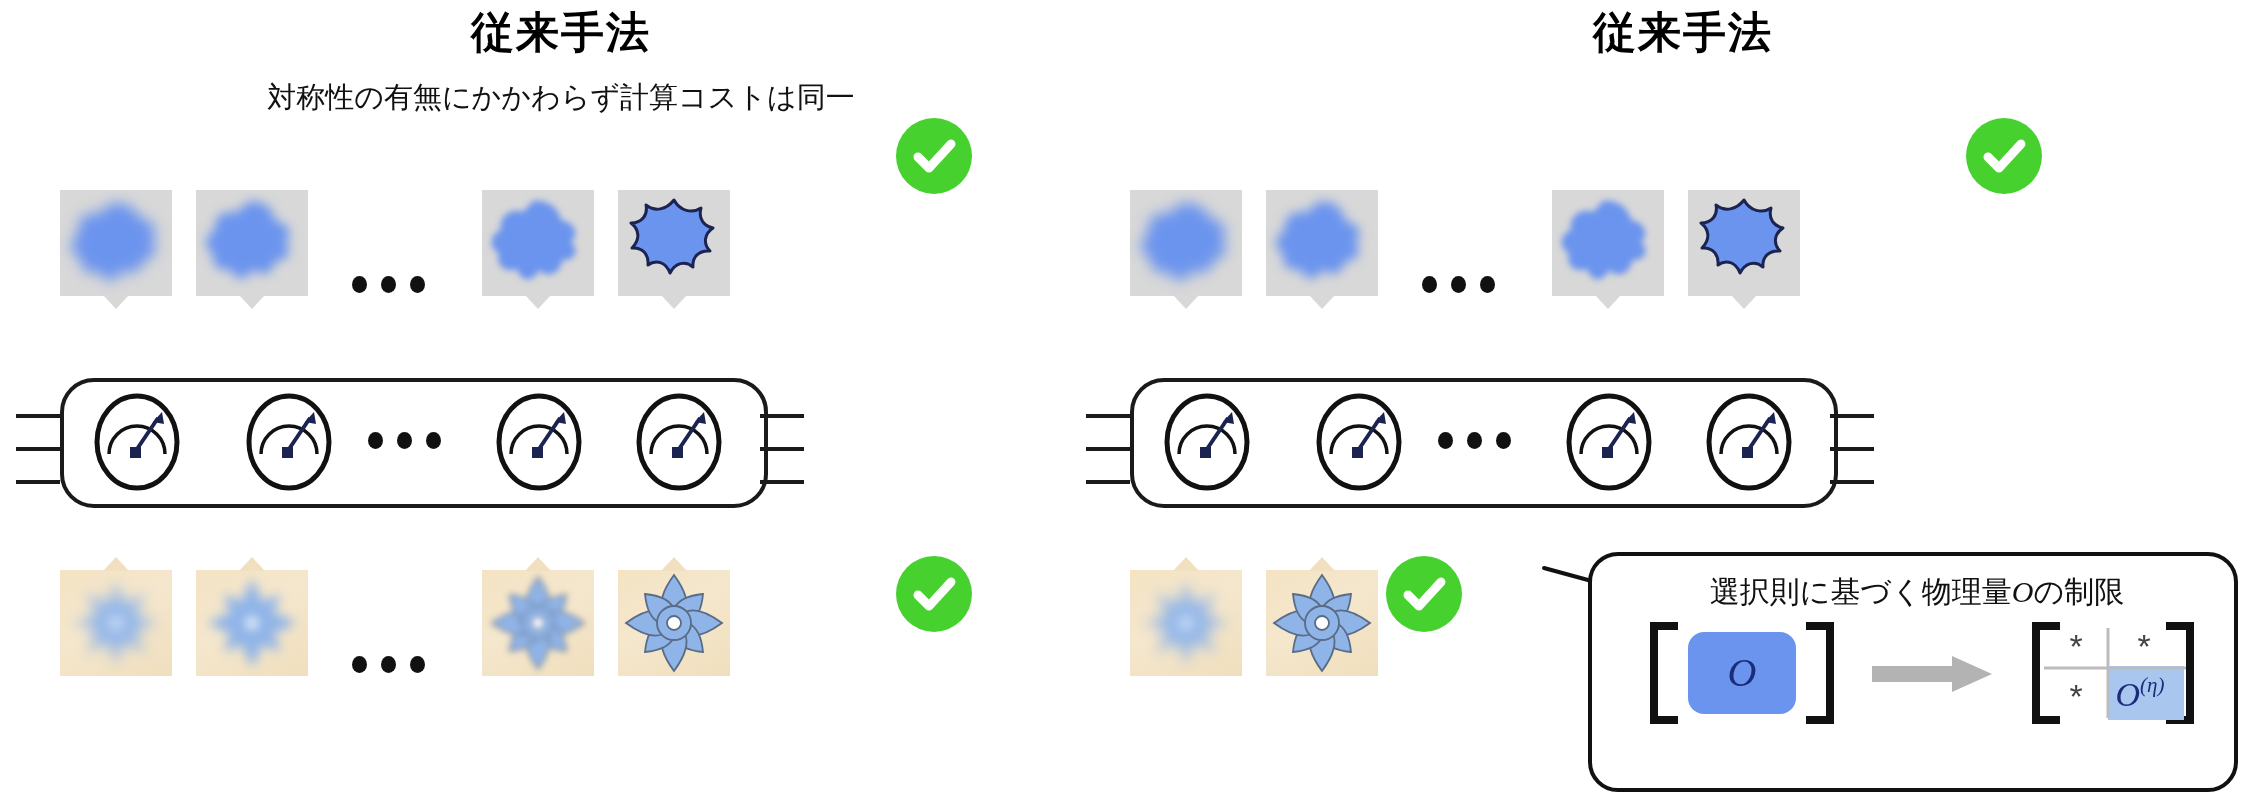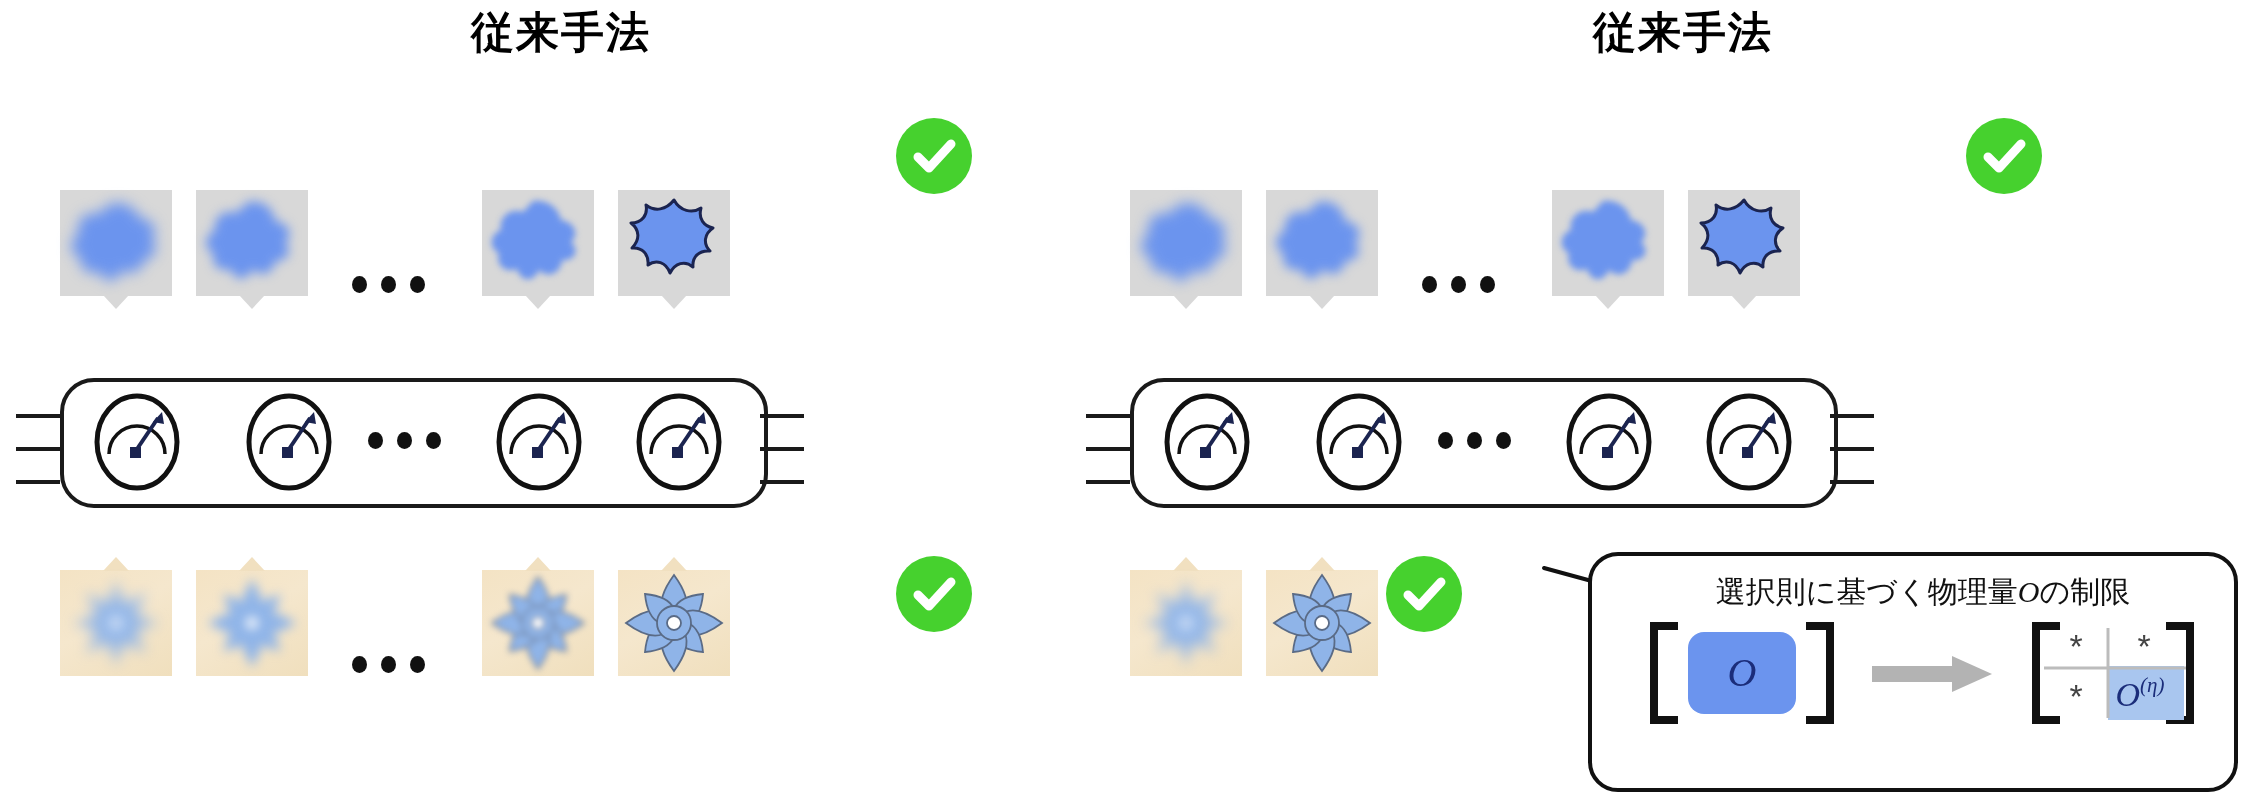--- a/index.html
+++ b/index.html
@@ -56,36 +56,37 @@
   }
   .lead{position:absolute;height:4px;background:#1a1a1a;width:44px;}
   .gauge{position:absolute;width:90px;height:100px;}
   .gauge svg{width:100%;height:100%;display:block;}
 
   
   #selection-bubble{
     position:absolute;border:4px solid #111;border-radius:30px;background:#fff;
   }
   .bubble-text{
-    position:absolute;top:16px;left:10px;width:100%;text-align:center;
+    position:absolute;top:16px;left:4px;width:100%;text-align:center;
     font-size:30px;color:#111;white-space:nowrap;
   }
   .bubble-text .ital{font-family:"Liberation Serif","DejaVu Serif",serif;font-style:italic;}
   .formula{position:absolute;left:0;width:100%;top:62px;height:110px;}
   .formula svg{width:100%;height:100%;display:block;}
   .tail-poly{position:absolute;}
 </style>
 </head>
 <body>
 
 <div class="stage">
 
   <div class="panel" id="panel-left">
 
     <div class="panel-title">従来手法</div>
+    <div class="panel-subtitle">対称性の有無にかかわらず計算コストは同一</div>
 
     <div class="card" style="left:60px;top:190px;">
       <div class="blob b1">
         <svg viewBox="0 0 112 106">
             <path d="M50 14 C64 10 76 18 80 28 C94 30 99 41 92 50 C100 58 94 69 84 70 C82 82 70 86 62 80 C57 94 44 94 40 82 C28 86 18 78 21 68 C9 64 8 50 19 44 C14 32 26 20 38 24 Z" fill="#6b94ee"></path>
           </svg>
       </div>
       <div class="tail"></div>
     </div>
 

